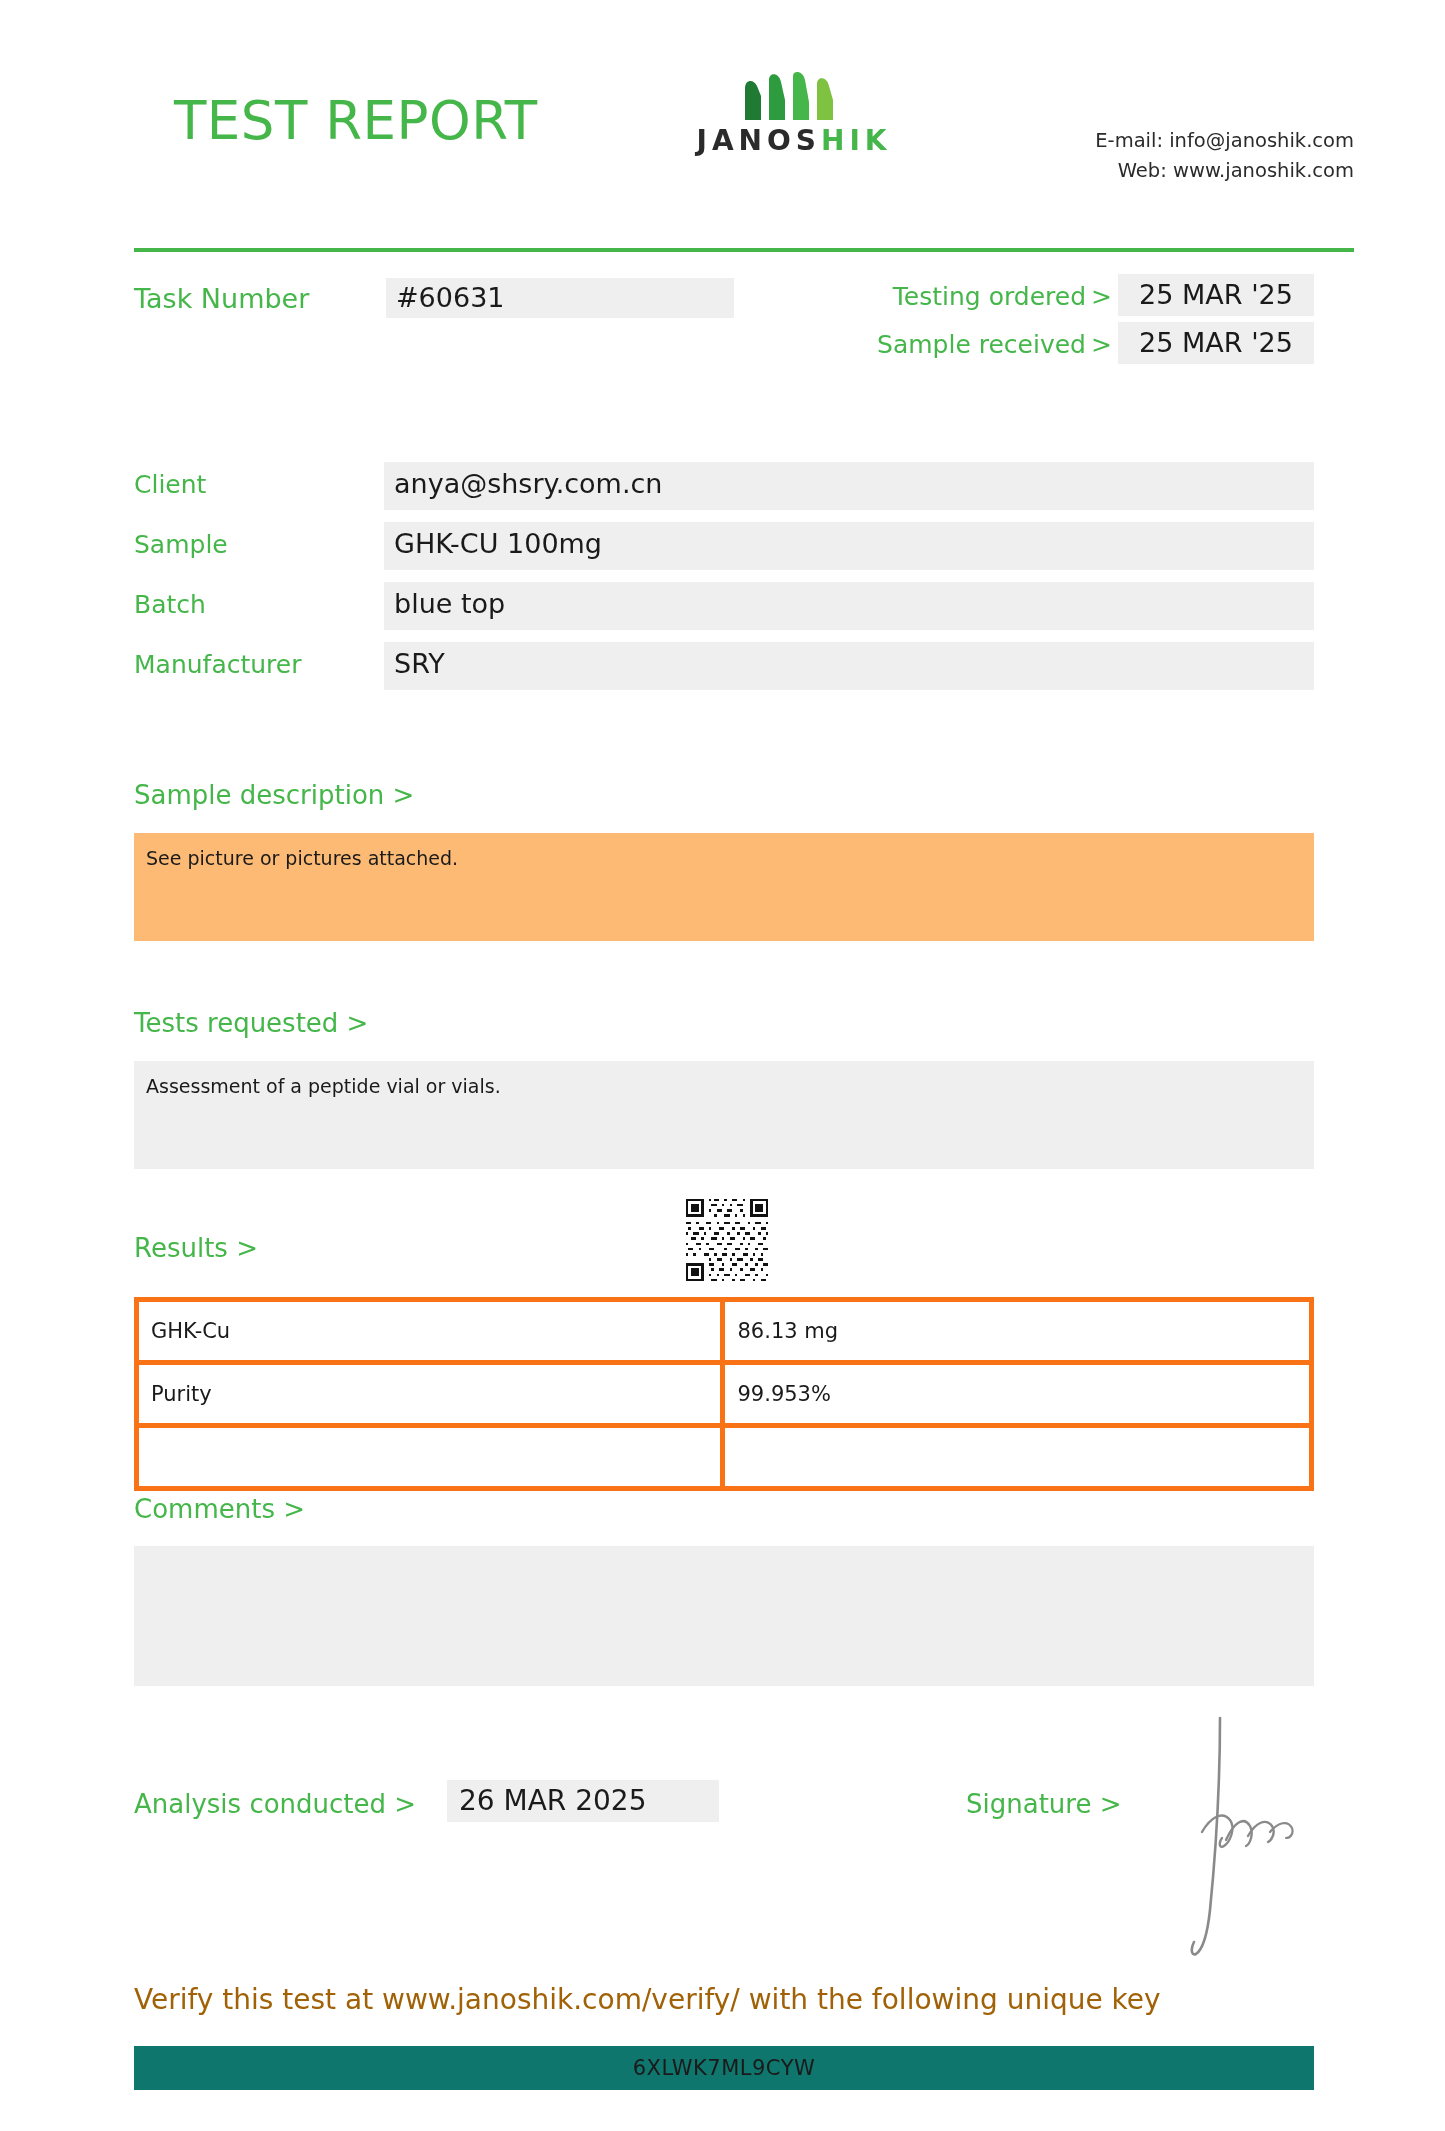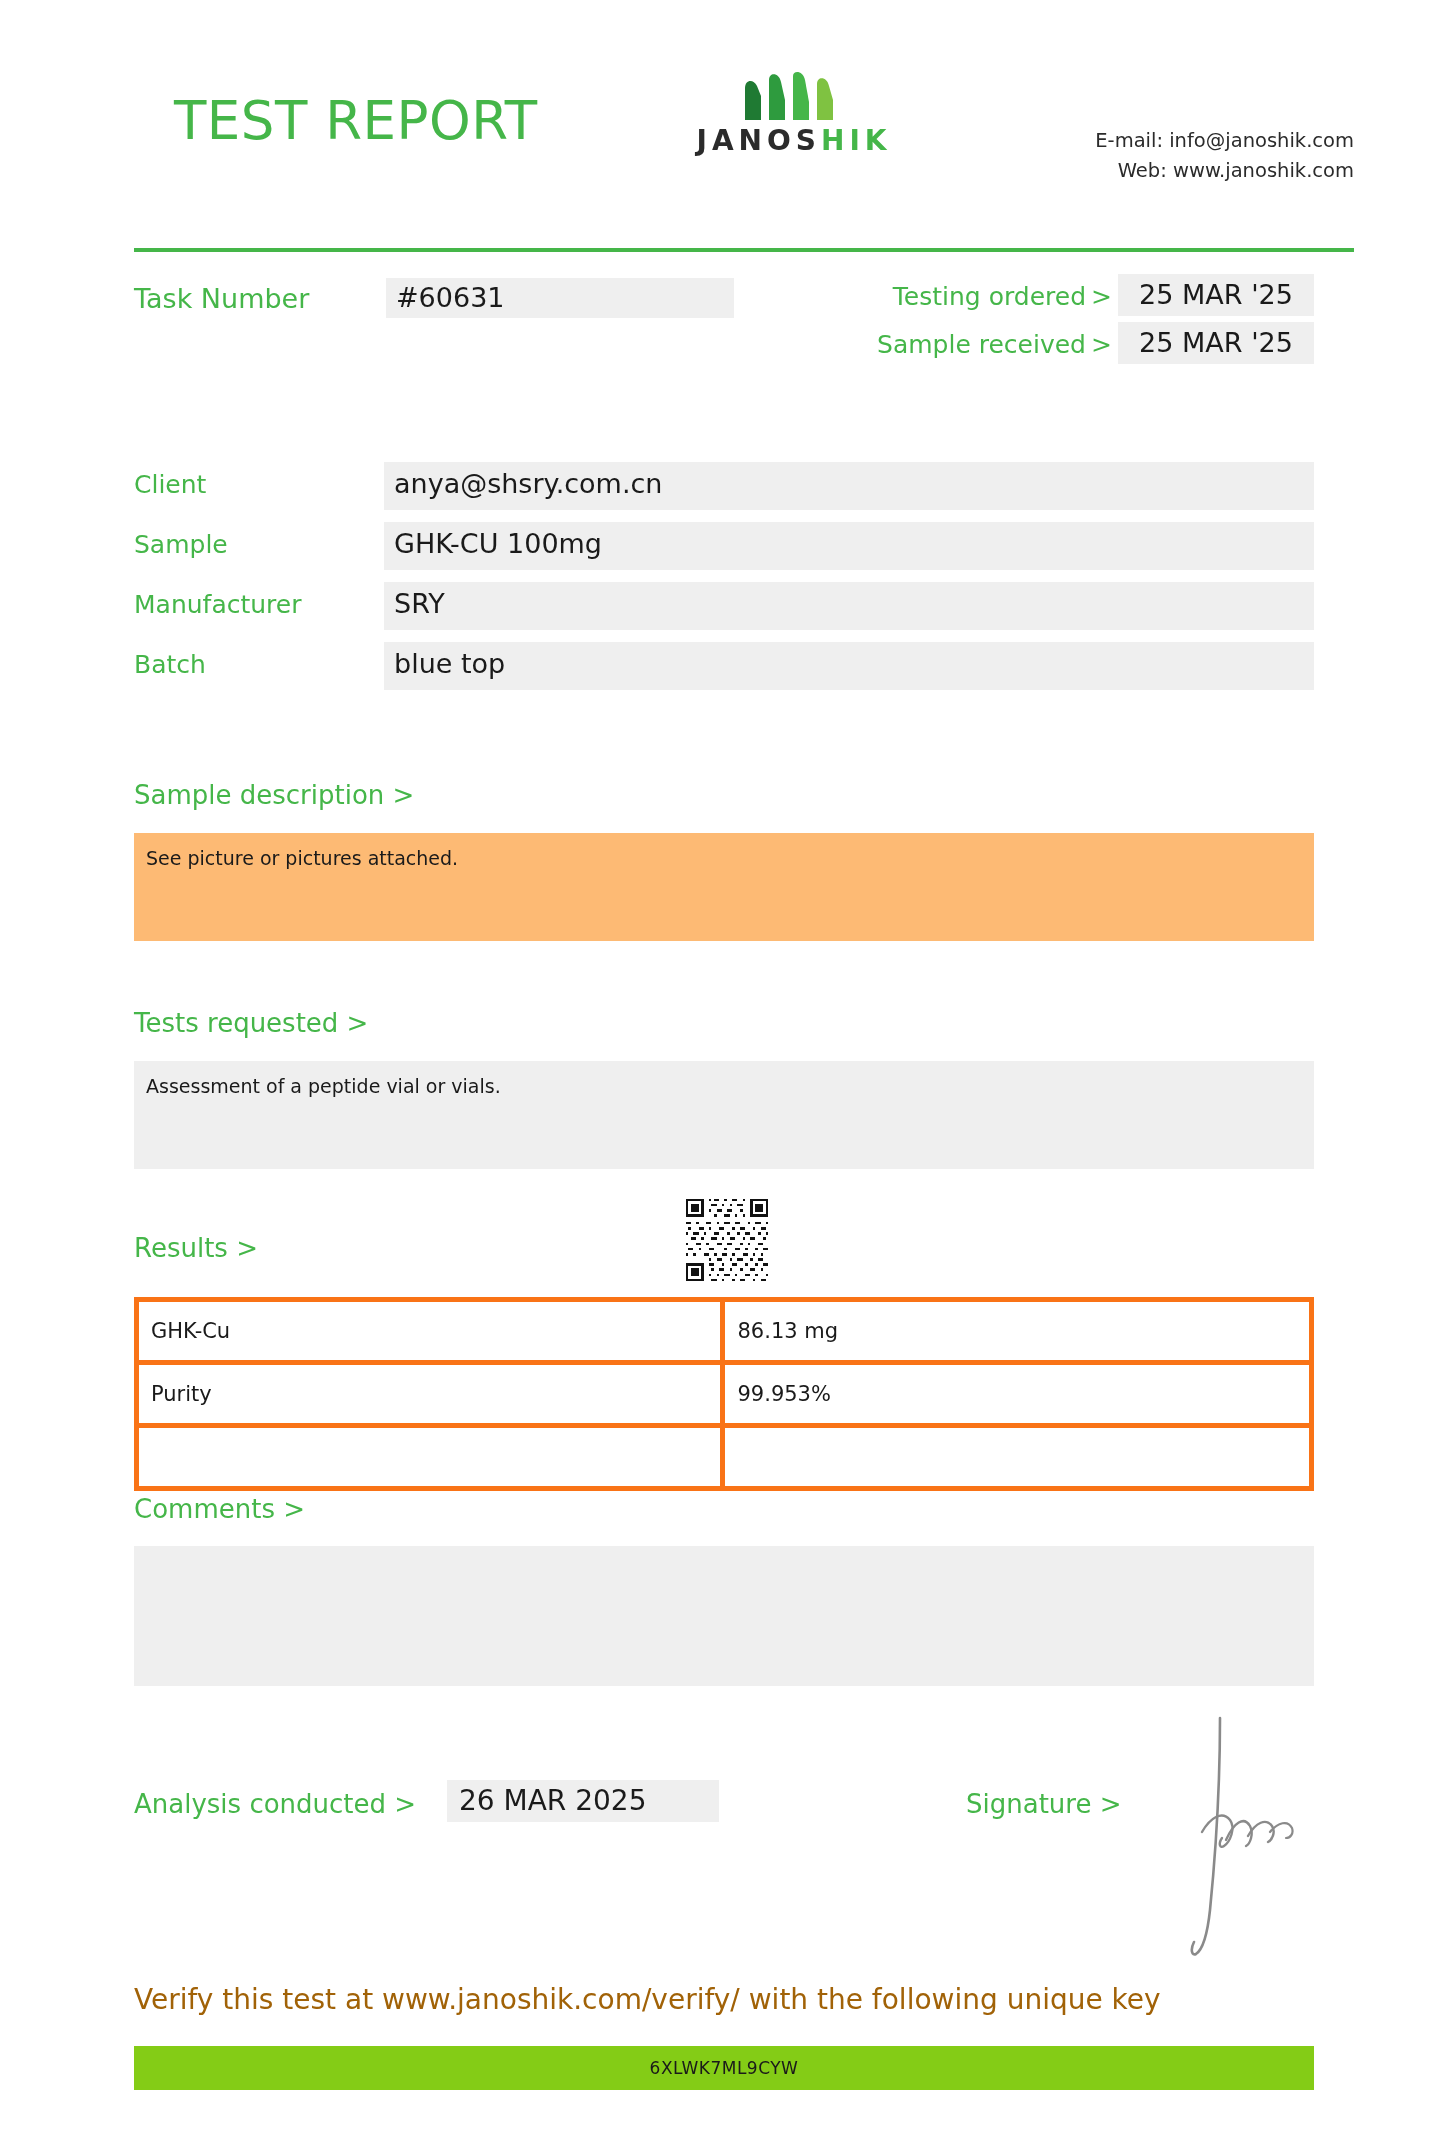--- a/index.html
+++ b/index.html
@@ -266,22 +266,22 @@
   .verify {
     position: absolute; left: 134px; top: 1983px;
     width: 1180px;
     color: #a16207;
     font-size: 28px;
     text-align: left;
   }
   .key-box {
     position: absolute; left: 134px; top: 2046px;
     width: 1180px; height: 44px;
-    background: #84cc16;
-    font-size: 17px;
+    background: #0f766e;
+    font-size: 21px;
     text-align: center;
     line-height: 44px;
     letter-spacing: 0.5px;
   }
 </style>
 </head>
 <body>
 
 <div class="page">
 
@@ -333,26 +333,26 @@
   <div class="info">
     <div class="info-row">
       <span class="info-label">Client</span>
       <span class="info-value">anya@shsry.com.cn</span>
     </div>
     <div class="info-row">
       <span class="info-label">Sample</span>
       <span class="info-value">GHK-CU 100mg</span>
     </div>
     <div class="info-row">
+      <span class="info-label">Batch</span>
+      <span class="info-value">blue top</span>
+    </div>
+    <div class="info-row">
       <span class="info-label">Manufacturer</span>
       <span class="info-value">SRY</span>
-    </div>
-    <div class="info-row">
-      <span class="info-label">Batch</span>
-      <span class="info-value">blue top</span>
     </div>
   </div>
 
   <div class="section-head sample-desc-head">Sample description &gt;</div>
   <div class="sample-desc-box">See picture or pictures attached.</div>
 
   <div class="section-head tests-head">Tests requested &gt;</div>
   <div class="tests-box">Assessment of a peptide vial or vials.</div>
 
   <div class="section-head results-head">Results &gt;</div>

